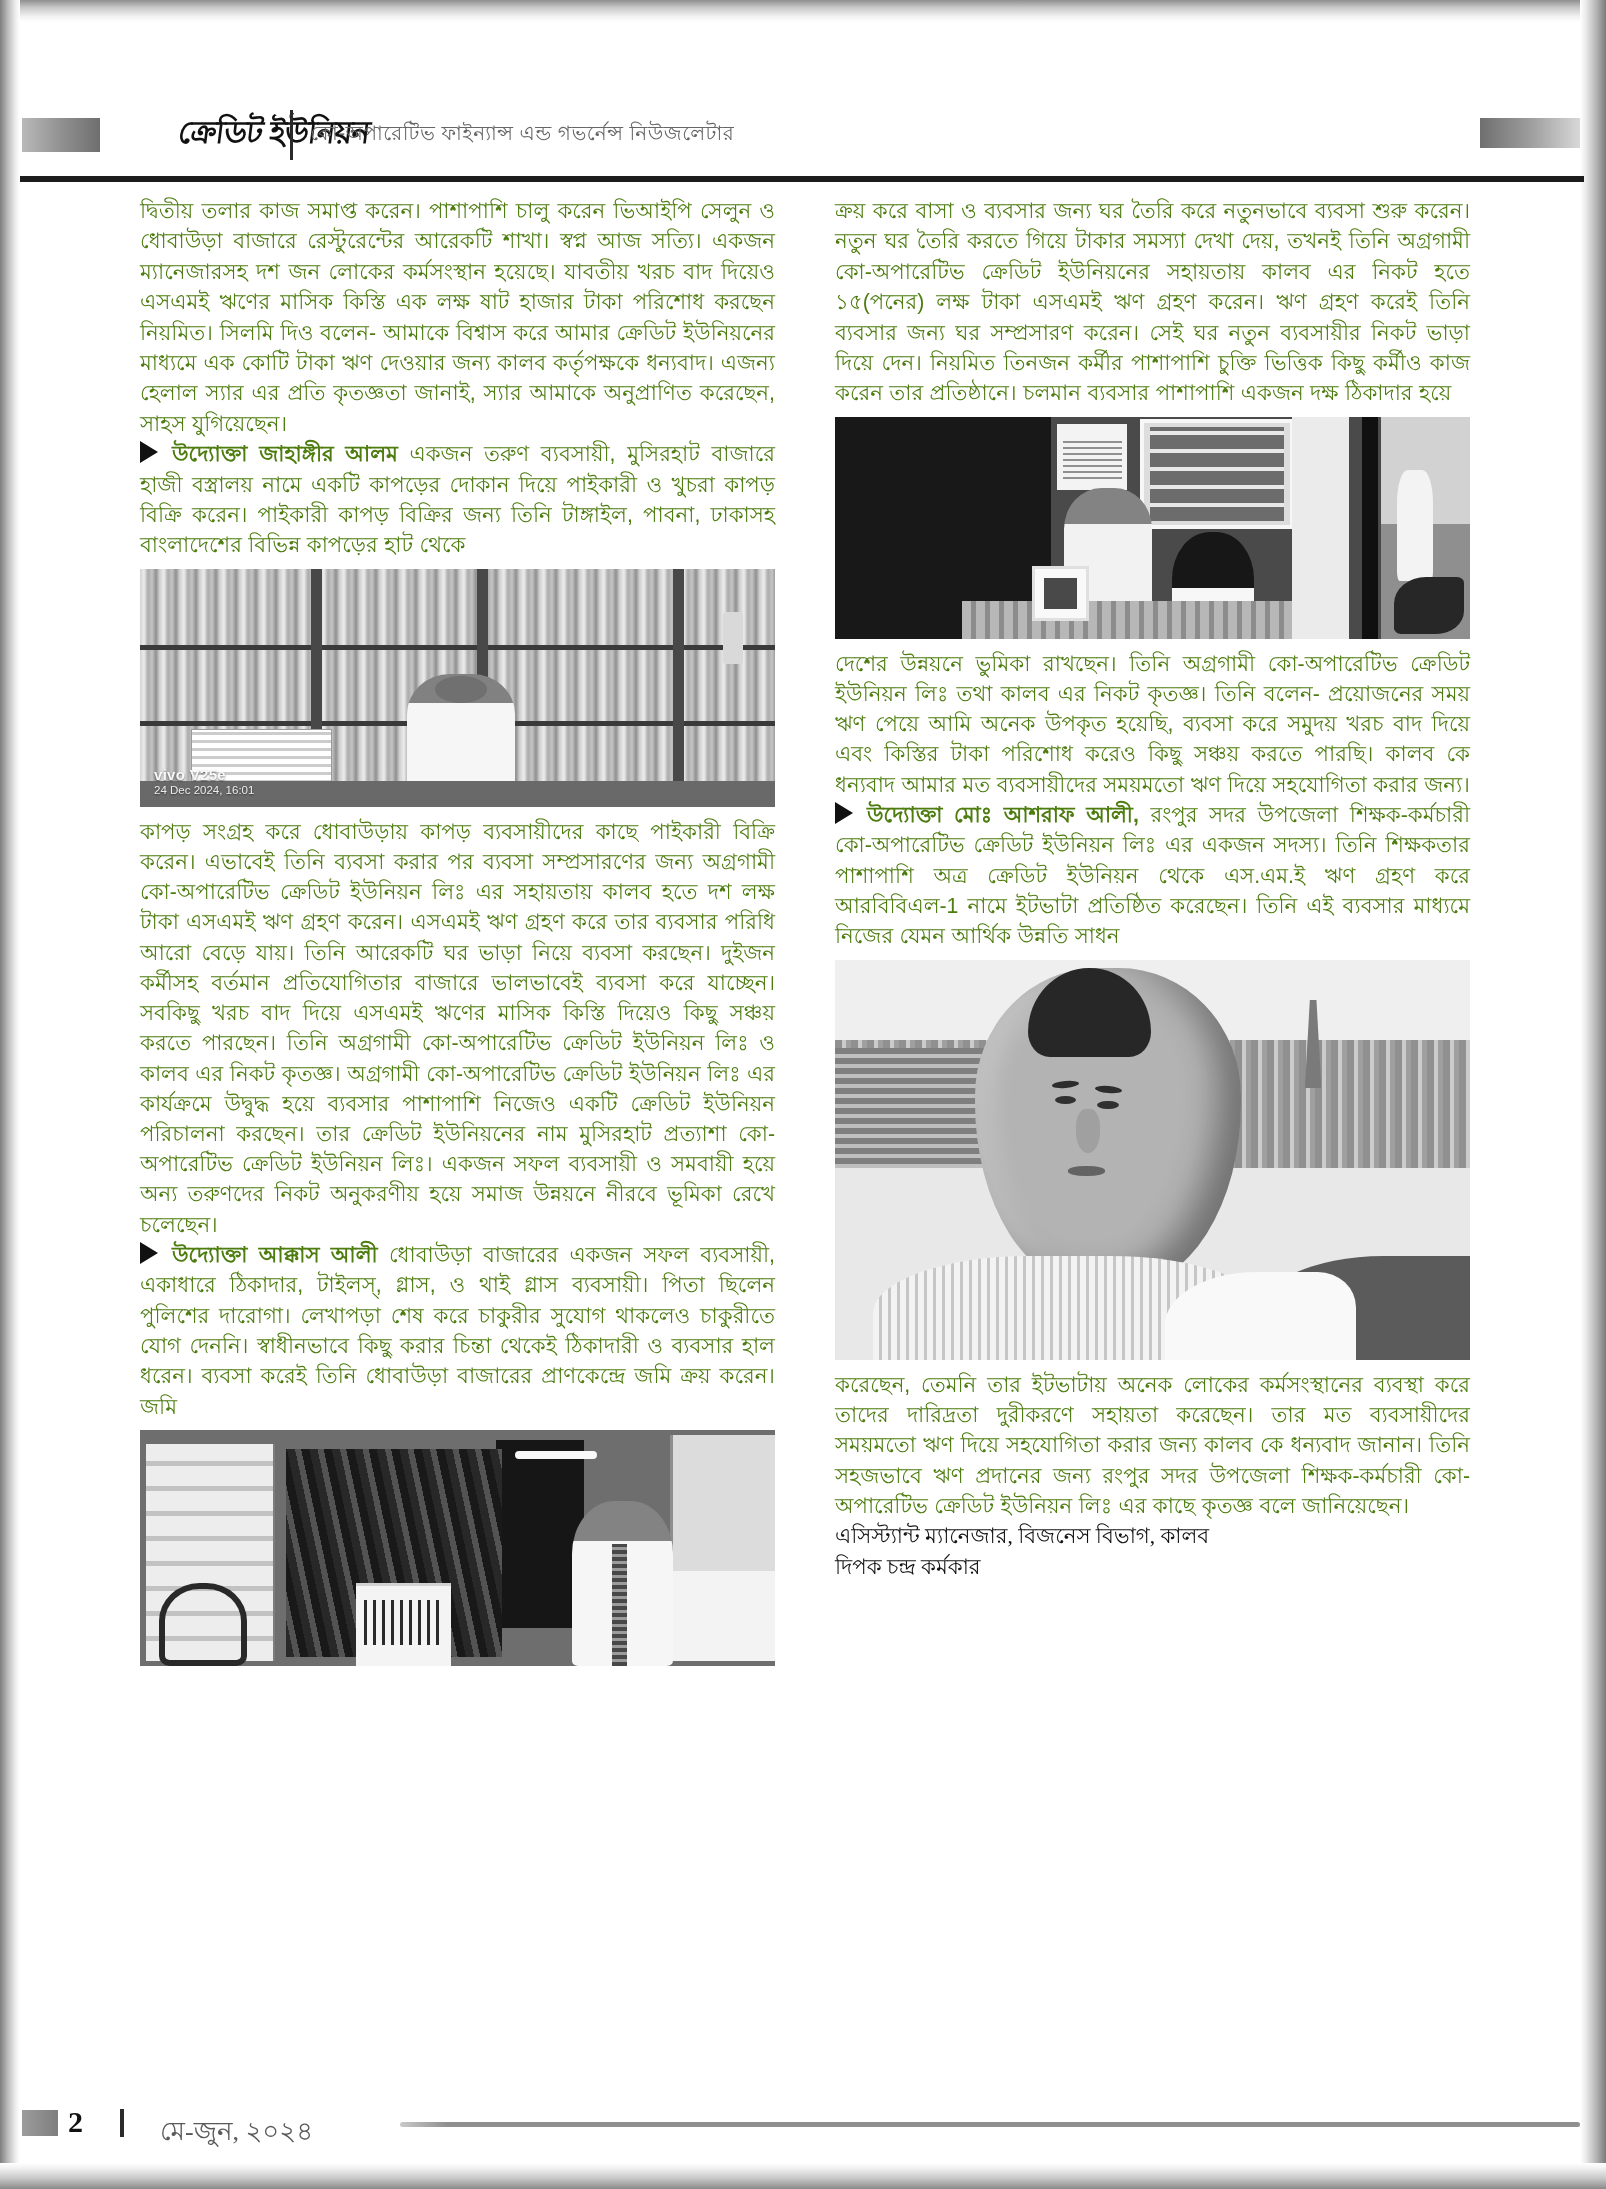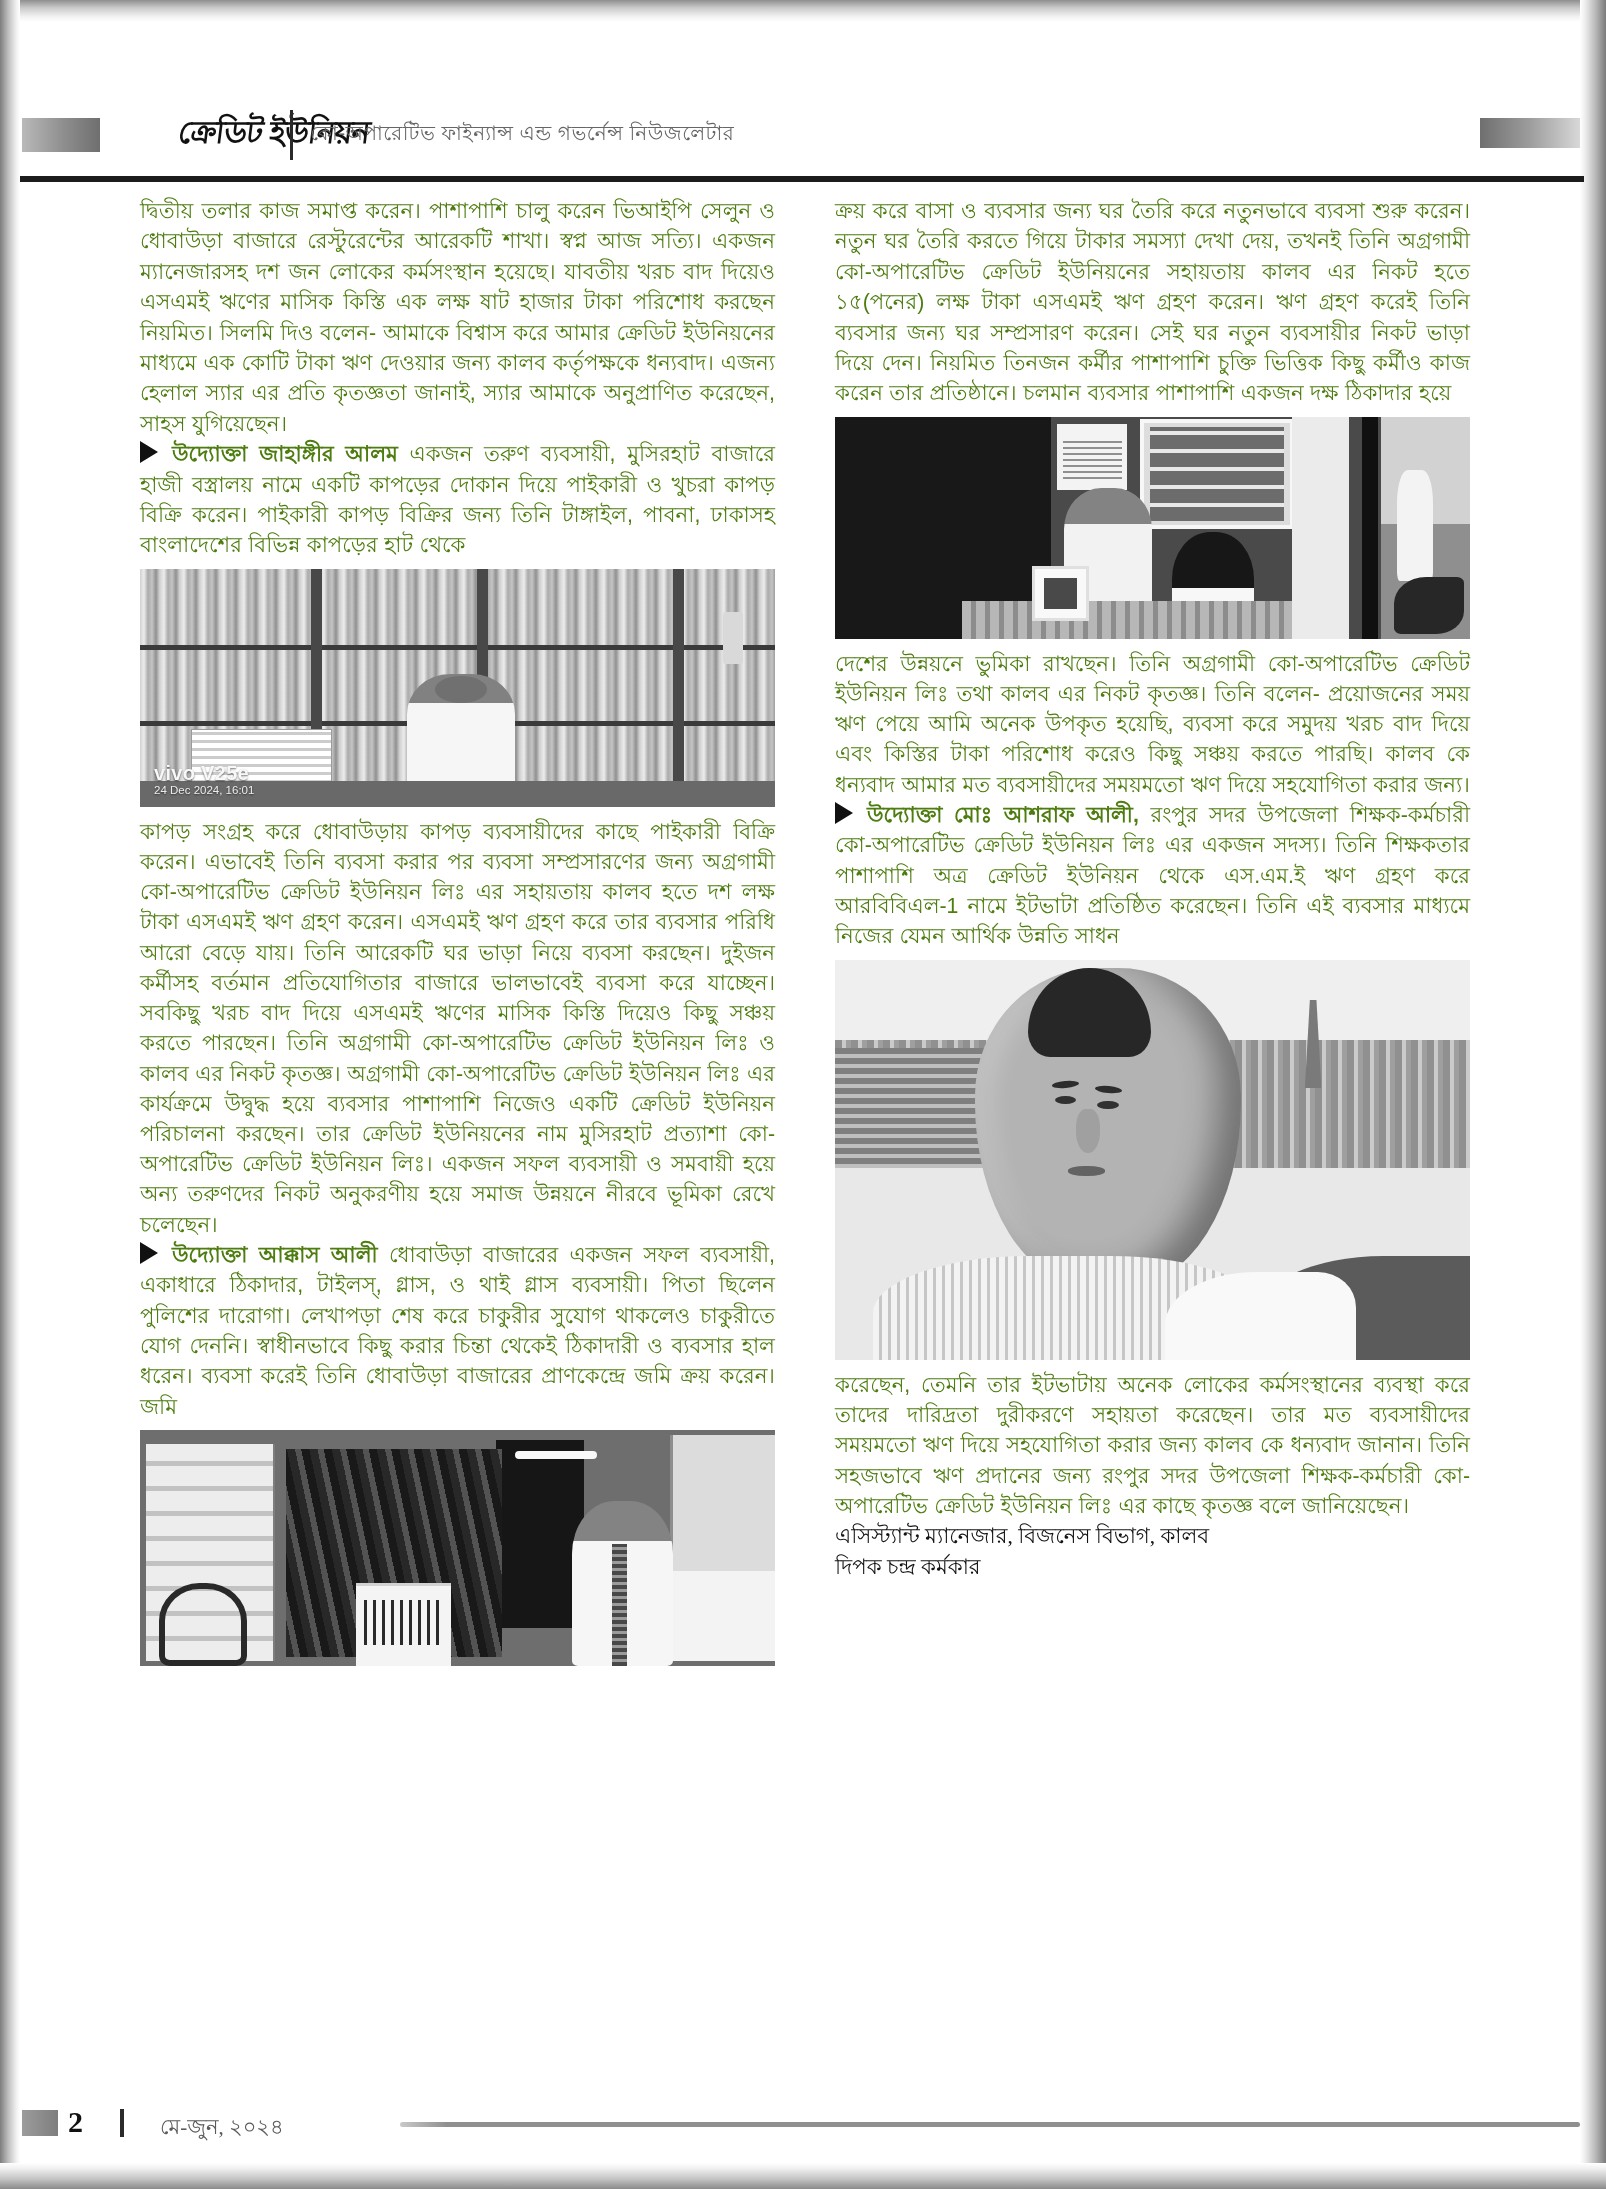--- a/index.html
+++ b/index.html
@@ -127,21 +127,21 @@
     background:repeating-linear-gradient(0deg,#fafafa 0 5px,#c9c9c9 5px 8px);
     border:1px solid #9a9a9a;
   }
   .bottlea{position:absolute;right:5%;top:18%;width:3.2%;height:22%;background:#d6d6d6;border-radius:3px;}
   .watermark{
     position:absolute;left:14px;bottom:10px;
     font-family:"Liberation Sans","DejaVu Sans",sans-serif;
     color:#f3f3f3;text-shadow:0 1px 2px rgba(0,0,0,.55);
     line-height:1.12;
   }
-  .watermark .wm1{font-size:20px;font-weight:bold;letter-spacing:.3px;}
+  .watermark .wm1{font-size:15px;font-weight:bold;letter-spacing:.3px;}
   .watermark .wm2{font-size:11.5px;opacity:.92;}
 
   
   .photo-furn{height:236px;background:#6f6f6f;}
   .boxstack{
     position:absolute;left:1%;top:6%;width:20%;height:92%;
     background:repeating-linear-gradient(0deg,#e9e9e9 0 20px,#bfbfbf 20px 25px);
     border-right:2px solid #7d7d7d;
   }
   .glasspanes{
@@ -295,21 +295,21 @@
     position:absolute;left:68px;top:0;
     font-family:"Liberation Serif","DejaVu Serif",serif;
     font-size:30px;font-weight:bold;color:#111;
   }
   .foot-pipe{
     position:absolute;left:120px;top:4px;width:4px;height:28px;background:#2b2b2b;
   }
   .foot-date{
     position:absolute;left:160px;top:6px;
     font-family:"Liberation Serif","DejaVu Serif",serif;
-    font-size:21px;color:#5a5a5a;
+    font-size:26px;color:#5a5a5a;
   }
   .foot-rule{
     position:absolute;left:400px;right:26px;top:17px;height:5px;
     background:linear-gradient(90deg,#c9c9c9 0%,#8f8f8f 4%,#8f8f8f 100%);
     border-radius:3px;
   }
 </style>
 </head>
 <body>
 

